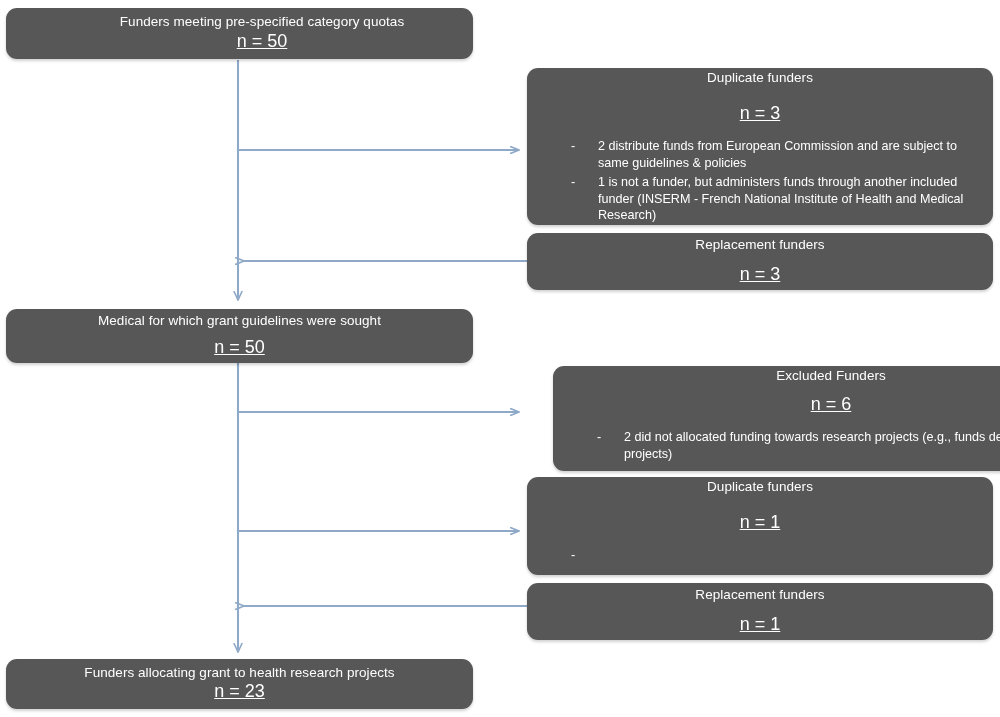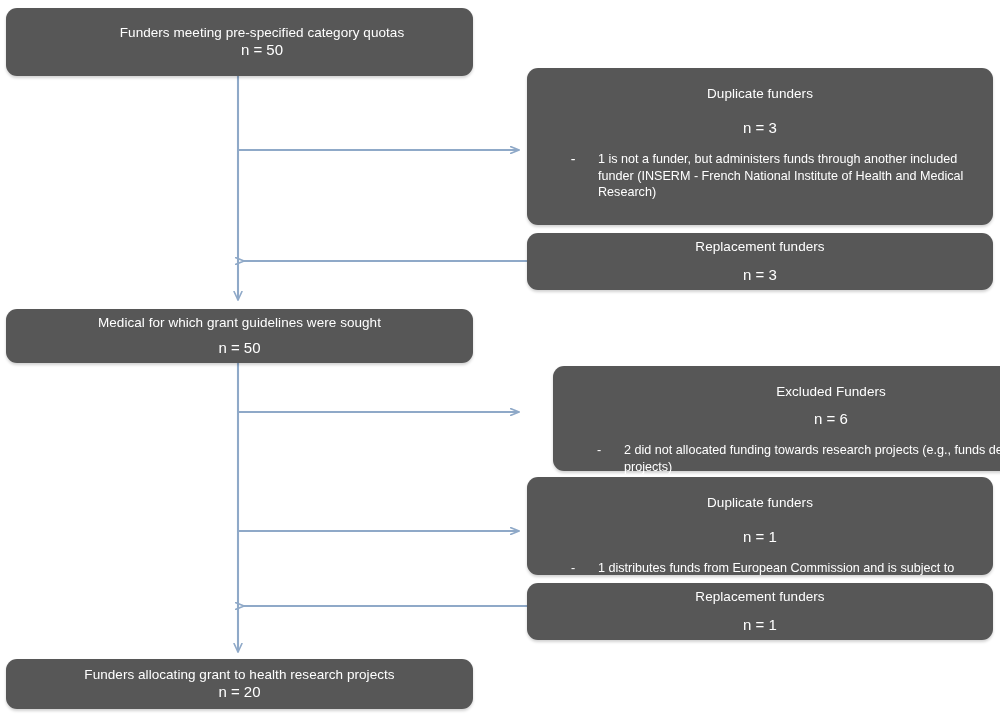--- a/index.html
+++ b/index.html
@@ -34,27 +34,28 @@
     justify-content: center;
     text-align: center;
   }
   .title-line {
     font-size: 13.5px;
     line-height: 1.22;
     letter-spacing: 0.05px;
     white-space: nowrap;
   }
   .count-line {
-    font-size: 15px;
+    font-size: 18px;
     line-height: 1.22;
     white-space: nowrap;
+    text-decoration: underline;
   }
   .node-detail {
     display: block;
-    padding: 18px 8px 8px 8px;
+    padding: 2px 8px 8px 8px;
   }
   .node-detail .head {
     text-align: center;
   }
   .node-detail .head .title-line { margin-bottom: 0; }
   .gap-wide .count-line { margin-top: 17px; }
   .gap-tight .count-line { margin-top: 10px; }
   .bullets {
     margin: 13px 0 0 0;
     padding: 0;
@@ -107,42 +108,42 @@
 
     <line x1="238" y1="363" x2="238" y2="652" stroke="#8fa9c8" stroke-width="2.1" marker-end="url(#arrow-down)"></line>
 
     <line x1="238" y1="412" x2="519" y2="412" stroke="#8fa9c8" stroke-width="2.1" marker-end="url(#arrow-right)"></line>
 
     <line x1="238" y1="531" x2="519" y2="531" stroke="#8fa9c8" stroke-width="2.1" marker-end="url(#arrow-right)"></line>
 
     <line x1="527" y1="606" x2="244" y2="606" stroke="#8fa9c8" stroke-width="2.1" marker-end="url(#arrow-left)"></line>
   </svg>
 
-  <div class="node node-center" style="left:6px; top:8px; width:467px; height:68px;padding-left:45px;">
+  <div class="node node-center" style="left:6px; top:8px; width:467px; height:51px;padding-left:45px;">
     <div class="title-line">Funders meeting pre-specified category quotas</div>
     <div class="count-line">n = 50</div>
   </div>
 
   <div class="node node-center" style="left:6px; top:309px; width:467px; height:54px;">
     <div class="title-line">Medical for which grant guidelines were sought</div>
     <div class="count-line" style="margin-top:8px;">n = 50</div>
   </div>
 
   <div class="node node-center" style="left:6px; top:659px; width:467px; height:50px;">
     <div class="title-line">Funders allocating grant to health research projects</div>
-    <div class="count-line">n = 20</div>
+    <div class="count-line">n = 23</div>
   </div>
 
   <div class="node node-detail gap-wide" style="left:527px; top:68px; width:466px; height:157px;">
     <div class="head">
       <div class="title-line">Duplicate funders</div>
       <div class="count-line">n = 3</div>
     </div>
     <ul class="bullets">
-      <li><span class="dash">-</span></li>
+      <li><span class="dash">-</span><span>2 distribute funds from European Commission and are subject to same guidelines &amp; policies</span></li>
       <li><span class="dash">-</span><span>1 is not a funder, but administers funds through another included funder (INSERM - French National Institute of Health and Medical Research)</span></li>
     </ul>
   </div>
 
   <div class="node node-center" style="left:527px; top:233px; width:466px; height:57px;">
     <div class="title-line">Replacement funders</div>
     <div class="count-line" style="margin-top:10px;">n = 3</div>
   </div>
 
   <div class="node node-detail gap-tight" style="left:553px; top:366px; width:556px; height:105px;">
@@ -154,21 +155,21 @@
       <li><span class="dash">-</span><span>2 did not allocated funding towards research projects (e.g., funds development projects)</span></li>
     </ul>
   </div>
 
   <div class="node node-detail gap-wide" style="left:527px; top:477px; width:466px; height:98px;">
     <div class="head">
       <div class="title-line">Duplicate funders</div>
       <div class="count-line">n = 1</div>
     </div>
     <ul class="bullets">
-      <li><span class="dash">-</span><span>1 distributes funds from European Commission and is subject to same guidelines &amp; policies</span></li>
+      <li><span class="dash">-</span></li>
     </ul>
   </div>
 
   <div class="node node-center" style="left:527px; top:583px; width:466px; height:57px;">
     <div class="title-line">Replacement funders</div>
     <div class="count-line" style="margin-top:10px;">n = 1</div>
   </div>
 
 </div>
 

